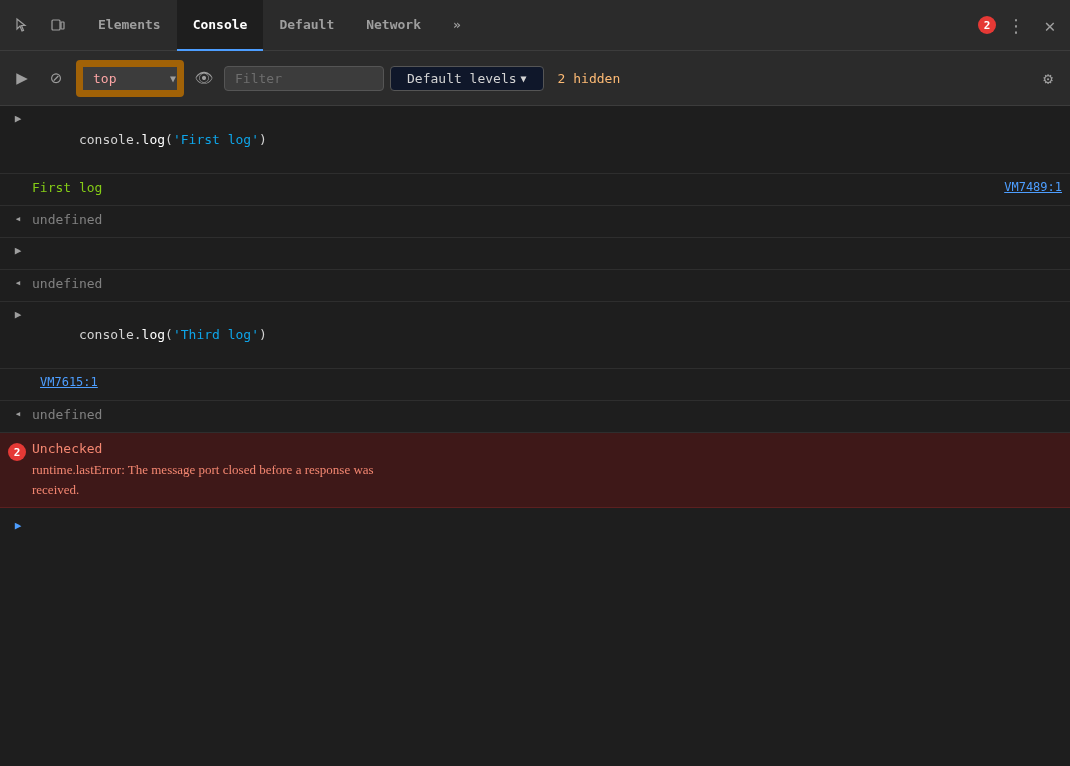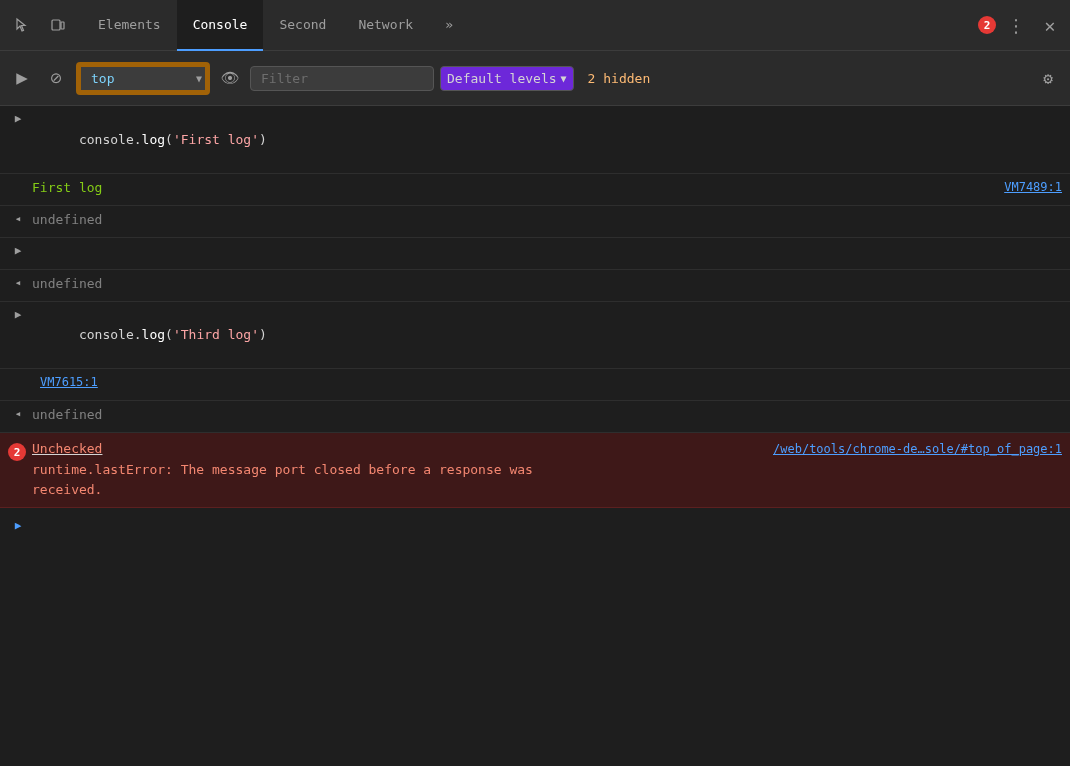--- a/index.html
+++ b/index.html
@@ -39,20 +39,21 @@
       color: #9e9e9e;
       font-size: 16px;
       background: none;
       border: none;
     }
     .tabs {
       display: flex;
       align-items: stretch;
       height: 51px;
       flex: 1;
+      font-weight: bold;
     }
     .tab {
       display: flex;
       align-items: center;
       padding: 0 16px;
       cursor: pointer;
       color: #9e9e9e;
       font-size: 13px;
       border-bottom: 2px solid transparent;
       white-space: nowrap;
@@ -123,59 +124,59 @@
       border: none;
       background: none;
     }
     .context-select-wrapper {
       position: relative;
       display: flex;
       align-items: center;
     }
     .context-select {
       background: #3c3c3c;
-      border: 5px solid #a16207;
-      color: #7dd3fc;
+      border: 7px solid #a16207;
+      color: #fca5a5;
       font-family: 'Consolas', 'Monaco', monospace;
       font-size: 13px;
       padding: 4px 28px 4px 10px;
       border-radius: 4px;
       appearance: none;
       cursor: pointer;
-      width: 134px;
+      width: 108px;
     }
     .select-arrow {
       position: absolute;
       right: 8px;
       color: #9e9e9e;
       pointer-events: none;
       font-size: 10px;
     }
     .filter-input {
       background: #3c3c3c;
       border: 1px solid #555;
       color: #d4d4d4;
       font-family: 'Consolas', 'Monaco', monospace;
       font-size: 13px;
       padding: 4px 10px;
       border-radius: 4px;
-      width: 184px;
+      width: 160px;
       outline: none;
     }
     .filter-input::placeholder { color: #6e6e6e; }
     .levels-btn {
       display: flex;
       align-items: center;
       gap: 4px;
-      background: #6d28d9;
+      background: #0f172a;
       border: 1px solid #555;
       color: #d4d4d4;
       font-family: 'Consolas', 'Monaco', monospace;
       font-size: 13px;
-      padding: 4px 6px;
+      padding: 4px 16px;
       border-radius: 4px;
       cursor: pointer;
     }
     .hidden-badge {
       color: #fdba74;
       font-size: 13px;
       padding: 0 8px;
       cursor: pointer;
     }
     .settings-btn {
@@ -227,21 +228,21 @@
       font-family: 'Consolas', 'Monaco', monospace;
       font-size: 13px;
       line-height: 1.5;
       white-space: pre-wrap;
       word-break: break-all;
     }
 
     .code-keyword { color: #d4d4d4; }
     .code-method { color: #ffffff; }
     .code-paren { color: #d4d4d4; }
-    .code-string { color: #fca5a5; }
+    .code-string { color: #0ea5e9; }
 
     .row-source {
       font-size: 12px;
       color: #4d9eff;
       text-decoration: underline;
       cursor: pointer;
       white-space: nowrap;
       margin-left: 8px;
       padding-top: 2px;
     }
@@ -316,21 +317,21 @@
   </div>
 
   <div class="tabs">
     <div class="tab">
       <span>Elements</span>
     </div>
     <div class="tab active">
       <span>Console</span>
     </div>
     <div class="tab">
-      <span>Second</span>
+      <span>Default</span>
     </div>
     <div class="tab">
       <span>Network</span>
     </div>
     <div class="tab">
       <span>»</span>
     </div>
   </div>
 
   <div class="tab-bar-right">
@@ -424,25 +425,24 @@
   </div>
 
   <div class="console-row undefined-row">
     <div class="row-icon return">◂</div>
     <div class="row-content">undefined</div>
   </div>
 
   <div class="console-row error-row" style="align-items: flex-start; padding: 8px 8px;">
     <div class="error-badge-icon">2</div>
     <div style="flex:1;">
-      <div style="display:flex; justify-content:space-between; align-items:flex-end;text-decoration:underline;">
+      <div style="display:flex; justify-content:space-between; align-items:flex-start;">
         <span class="error-text">Unchecked</span>
-        <span class="error-source">/web/tools/chrome-de…sole/#top_of_page:1</span>
       </div>
-      <div class="error-text" style="margin-top:4px; line-height:1.5;">
+      <div class="error-text" style="margin-top:4px; line-height:1.5;font-family:Liberation Serif, serif;">
         runtime.lastError: The message port closed before a response was<br>received.
       </div>
     </div>
   </div>
 
   <div class="input-row">
     <div class="row-icon" style="color:#4d9eff;">▶</div>
     <input class="cursor-input" type="text" autocomplete="off" spellcheck="false" style="">
   </div>
 

